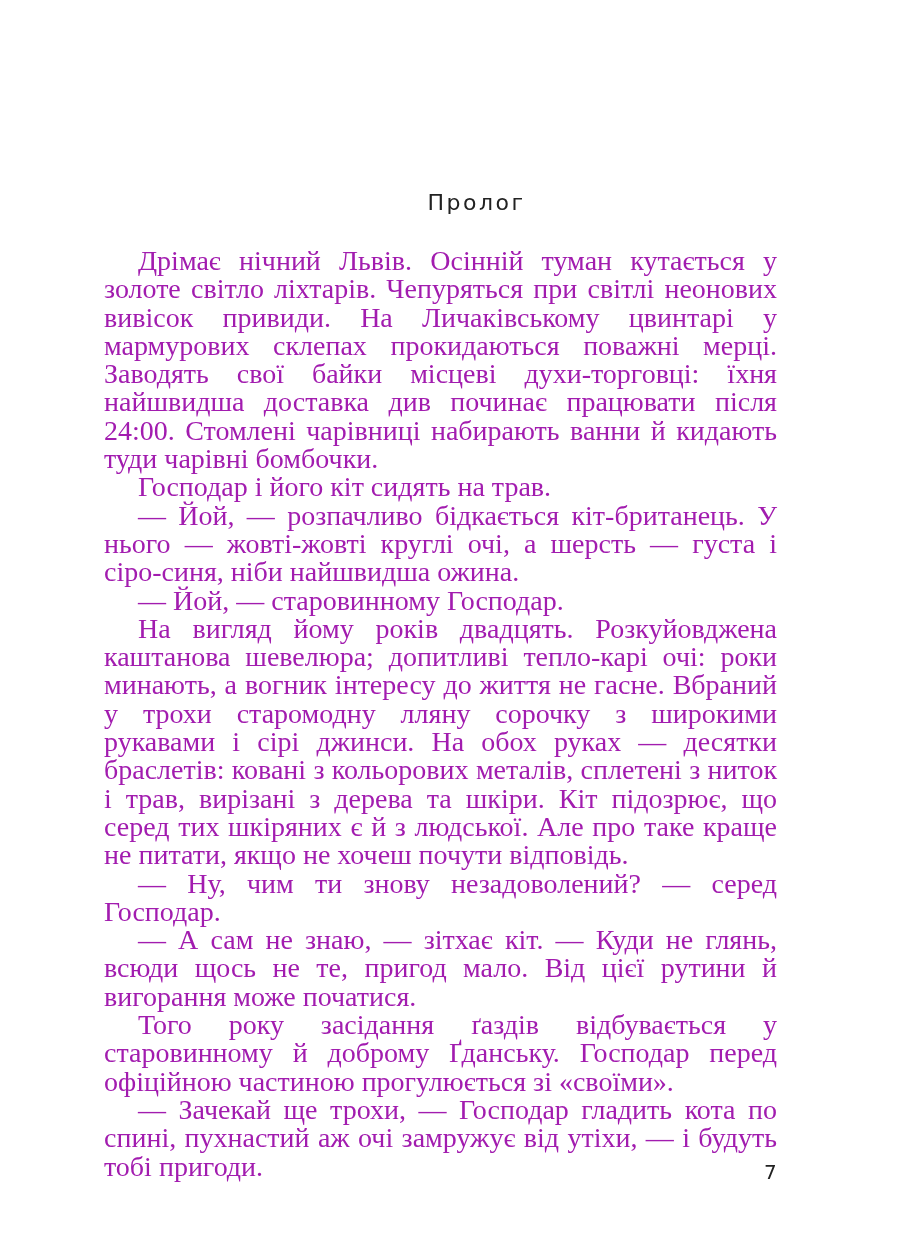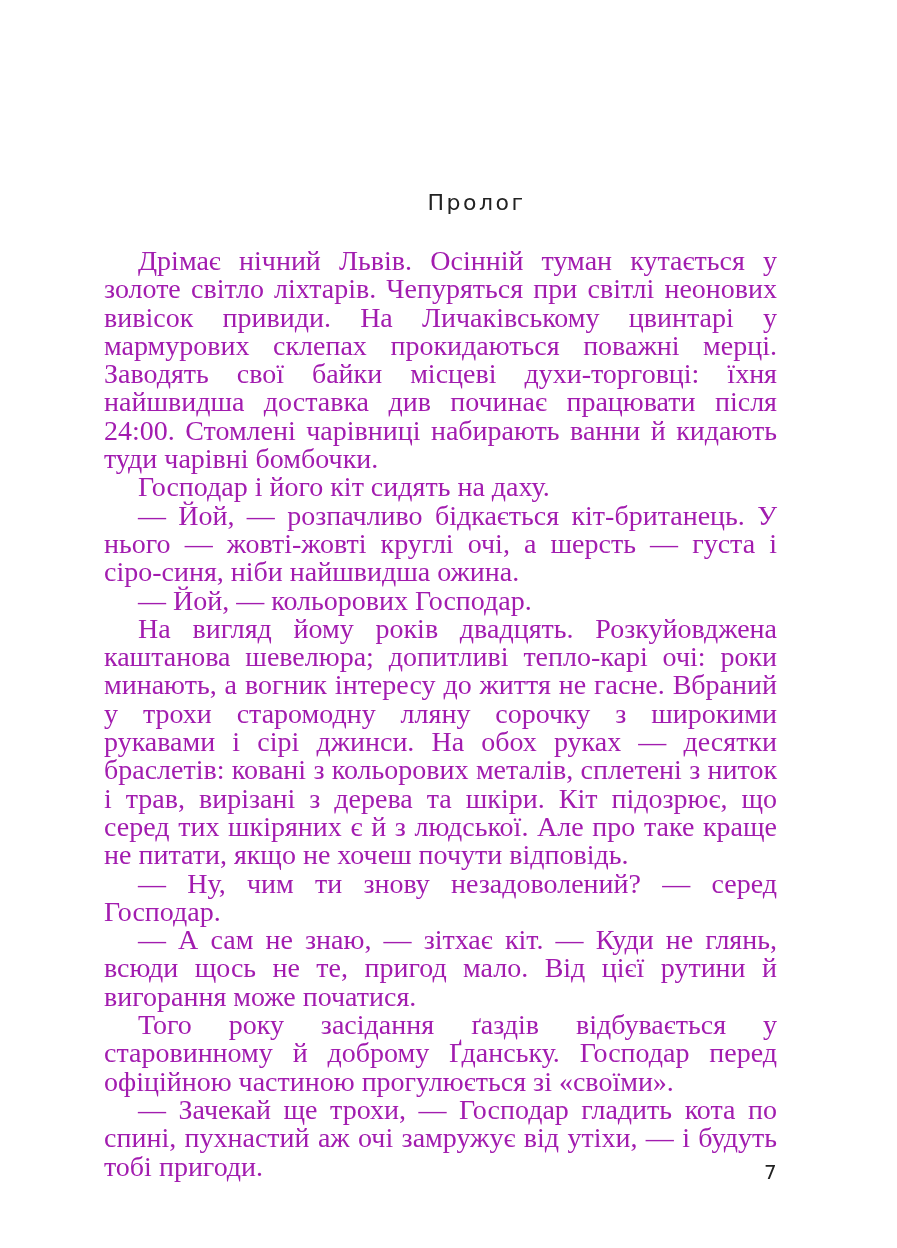--- a/index.html
+++ b/index.html
@@ -49,23 +49,23 @@
   }
 </style>
 </head>
 <body>
 
 <div class="page">
   <h1 class="chapter-title">Пролог</h1>
 
   <div class="body-text">
     <p>Дрімає нічний Львів. Осінній туман кутається у золоте світло ліхтарів. Чепуряться при світлі неонових вивісок привиди. На Личаківському цвинтарі у мармурових склепах прокидаються поважні мерці. Заводять свої байки місцеві духи-торговці: їхня найшвидша доставка див починає працювати після 24:00. Стомлені чарівниці набирають ванни й кидають туди чарівні бомбочки.</p>
-    <p>Господар і його кіт сидять на даху.</p>
+    <p>Господар і його кіт сидять на трав.</p>
     <p>— Йой, — розпачливо бідкається кіт-британець. У нього — жовті-жовті круглі очі, а шерсть — густа і сіро-синя, ніби найшвидша ожина.</p>
-    <p>— Йой, — кольорових Господар.</p>
+    <p>— Йой, — старовинному Господар.</p>
     <p>На вигляд йому років двадцять. Розкуйовджена каштанова шевелюра; допитливі тепло-карі очі: роки минають, а вогник інтересу до життя не гасне. Вбраний у трохи старомодну лляну сорочку з широкими рукавами і сірі джинси. На обох руках — десятки браслетів: ковані з кольорових металів, сплетені з ниток і трав, вирізані з дерева та шкіри. Кіт підозрює, що серед тих шкіряних є й з людської. Але про таке краще не питати, якщо не хочеш почути відповідь.</p>
     <p>— Ну, чим ти знову незадоволений? — серед Господар.</p>
     <p>— А сам не знаю, — зітхає кіт. — Куди не глянь, всюди щось не те, пригод мало. Від цієї рутини й вигорання може початися.</p>
     <p>Того року засідання ґаздів відбувається у старовинному й доброму Ґданську. Господар перед офіційною частиною прогулюється зі «своїми».</p>
     <p>— Зачекай ще трохи, — Господар гладить кота по спині, пухнастий аж очі замружує від утіхи, — і будуть тобі пригоди.</p>
   </div>
 
   <div class="page-number">7</div>
 </div>
 

